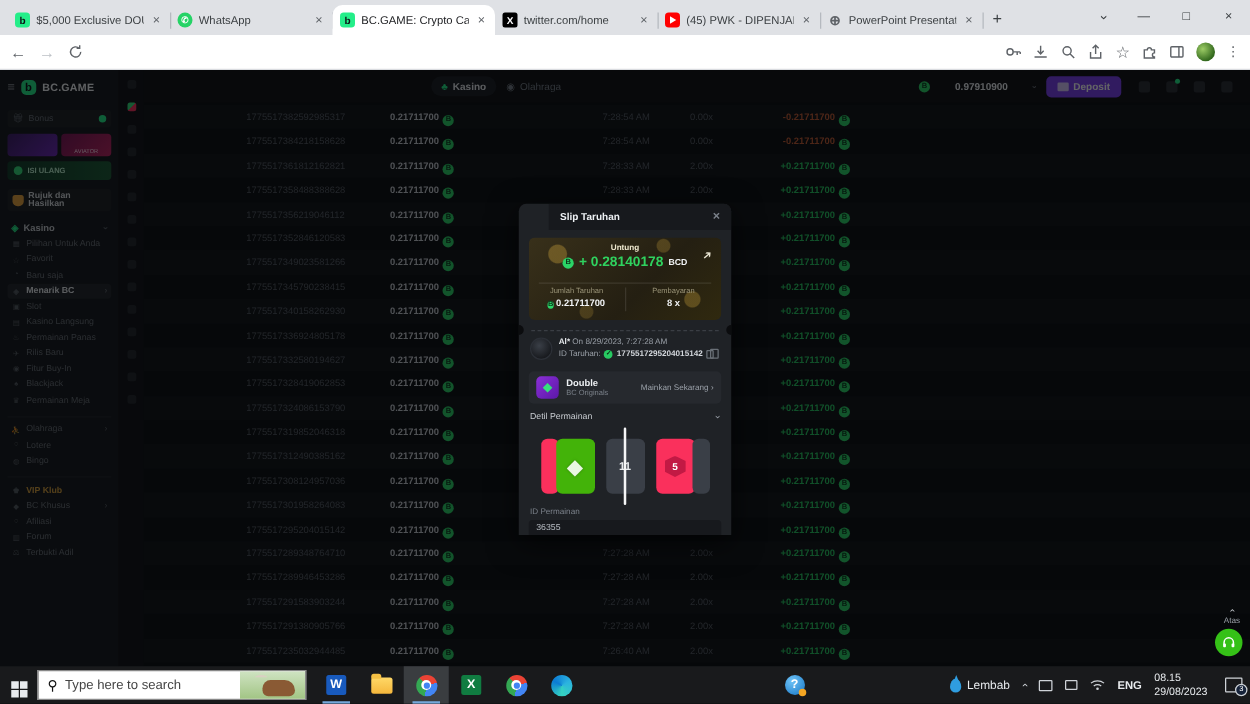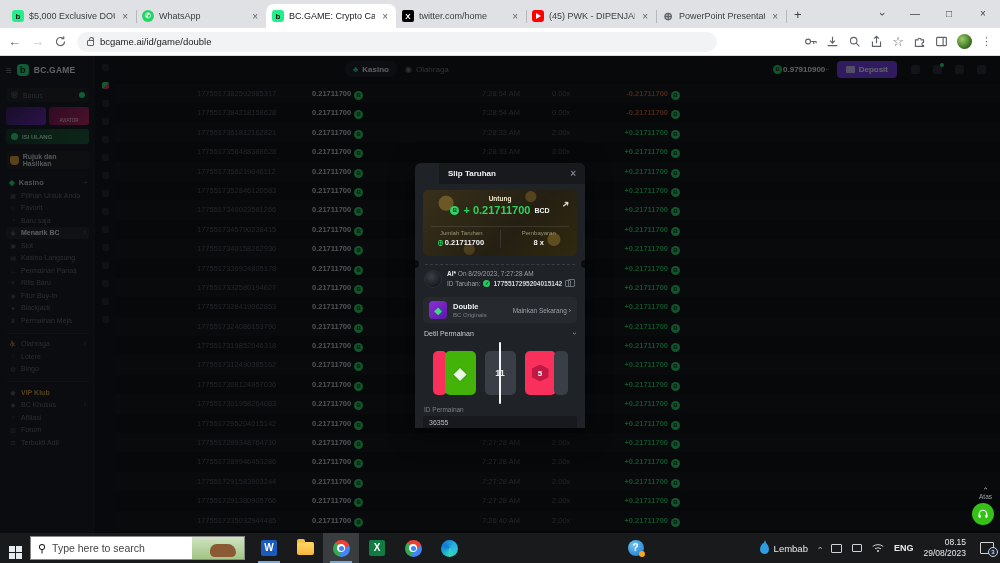--- a/index.html
+++ b/index.html
@@ -68,21 +68,21 @@
   .rail { position:absolute; left:95px; top:0; width:20px; height:477px; background:#101216; display:flex; flex-direction:column; align-items:center; padding-top:8px; gap:11px; }
   .rail .rdot { width:7px; height:7px; border-radius:2px; background:#24272c; }
   .rail .rdot.colored { background:linear-gradient(135deg,#35e07c 50%,#fa305c 50%); }
 
   .content { position:absolute; left:115px; top:0; right:0; height:477px; }
   .site-nav { position:absolute; left:0; right:0; top:0; height:26px; background:#101114; display:flex; align-items:center; gap:8px; padding:0 10px 0 230px; }
   .nav-pill { height:16px; background:#1c1e23; border-radius:8px; display:flex; align-items:center; gap:4px; padding:0 8px; color:#e8ebee; font-size:8px; font-weight:bold; }
   .nav-pill .clover { color:#24ee89; font-size:8px; }
   .nav-plain { color:#787f88; font-size:8px; display:flex; gap:4px; align-items:center; }
   .site-search { width:175px; height:16px; border:1px solid #2a2d33; border-radius:8px; display:flex; align-items:center; gap:5px; padding:0 7px; color:#4c5158; font-size:7.5px; }
-  .balance { margin-left:auto; display:flex; align-items:center; gap:1px; color:#eef1f4; font-size:8px; font-weight:bold; }
+  .balance { margin-left:auto; display:flex; align-items:center; gap:20px; color:#eef1f4; font-size:8px; font-weight:bold; }
   .coin { width:9px; height:9px; border-radius:50%; background:#2bd467; color:#0b3a1d; font-size:6px; font-weight:bold; text-align:center; line-height:9px; flex:none; }
   .bal-chev { color:#6a7077; font-size:7px; transform:rotate(90deg); }
   .deposit-btn { height:17px; background:#7b3ff2; border-radius:4px; color:#fff; font-size:8px; font-weight:bold; display:flex; align-items:center; gap:4px; padding:0 9px; }
   .wallet-ic { width:9px; height:7px; background:#d9c8ff; border-radius:1px; }
   .nav-icons { display:flex; gap:13px; margin-left:6px; margin-right:4px; }
   .nav-mini { width:9px; height:9px; border-radius:2px; background:#2a2d33; position:relative; }
   .nav-mini.green-dot:after { content:""; position:absolute; right:-2px; top:-2px; width:4px; height:4px; border-radius:50%; background:#24ee89; }
 
   .bet-table { position:absolute; left:0; right:0; top:28px; }
   .brow { position:relative; height:19.4px; font-size:7.5px; }
@@ -182,21 +182,21 @@
   .help-ic { width:16px; height:16px; border-radius:50%; background:radial-gradient(circle at 35% 30%,#6fc3f7,#1374c4); color:#fff; font-size:10px; font-weight:bold; text-align:center; line-height:16px; position:relative; margin-right:70px; }
   .help-ic:after { content:""; position:absolute; right:-1px; bottom:-1px; width:6px; height:6px; border-radius:50%; background:#f5a623; }
   .weather { display:flex; align-items:center; gap:5px; font-size:9.5px;padding-left:36px; }
   .droplet { width:9px; height:11px; background:#2f9de0; border-radius:50% 50% 50% 50%/60% 60% 40% 40%; position:relative; }
   .droplet:before { content:""; position:absolute; left:3px; top:-3px; border-left:2px solid transparent; border-right:2px solid transparent; border-bottom:5px solid #2f9de0; }
   .tray-chev { transform:rotate(-90deg); display:inline-block; font-size:9px; color:#cfd3d8; }
   .tray-ic { width:11px; height:9px; border:1px solid #cfd3d8; border-radius:1px; }
   .tray-ic.pen { width:10px; height:8px; }
   .wifi-svg { width:12px; height:10px; }
   .lang { font-size:9px; font-weight:bold; }
-  .clock { text-align:right; font-size:8.5px; line-height:1.25; }
+  .clock { font-size:8.5px; line-height:1.25; }
   .notif { position:relative; width:14px; height:12px; border:1px solid #cfd3d8; border-radius:1px; margin-left:4px; }
   .notif .badge { position:absolute; right:-5px; bottom:-4px; width:10px; height:10px; border-radius:50%; background:#16233a; border:1px solid #cfd3d8; color:#fff; font-size:6px; text-align:center; line-height:9px; }
 </style>
 </head>
 <body>
 
 <div class="tabstrip">
   <div class="tabs" id="tabs">
       <div class="tab">
         <span class="favicon fav-bc">b</span>
@@ -242,24 +242,20 @@
     <div class="win-btn">×</div>
   </div>
 </div>
 
 <div class="toolbar">
   <span class="nav-ic">←</span>
   <span class="nav-ic disabled">→</span>
   <svg class="tb-svg" viewBox="0 0 16 16">
       <path d="M13 8a5 5 0 1 1-1.5-3.5M12 1.5v3h-3"></path>
     </svg>
-  <div class="urlbar">
-    <span class="lock"></span>
-    <span class="url-text">bcgame.ai/id/game/double</span>
-  </div>
   <div class="toolbar-right">
     <svg class="tb-svg" viewBox="0 0 16 16">
         <circle cx="5" cy="8" r="3"></circle>
         <path d="M8 8h7M12 8v3M15 8v2"></path>
       </svg>
     <svg class="tb-svg" viewBox="0 0 16 16">
         <path d="M8 2v8M5 7l3 3 3-3M2 13h12"></path>
       </svg>
     <svg class="tb-svg" viewBox="0 0 16 16">
         <circle cx="7" cy="7" r="4"></circle>
@@ -613,21 +609,21 @@
 
   <div class="modal">
     <div class="modal-head">
       <span>Slip Taruhan</span>
       <span class="modal-close">×</span>
     </div>
     <div class="gold-card">
       <div class="untung">Untung</div>
       <div class="win-line">
         <span class="coin">B</span>
-        <span class="win-amt">+ 0.21711700</span>
+        <span class="win-amt">+ 0.28140178</span>
         <span class="win-cur">BCD</span>
       </div>
       <span class="share-ic">➔</span>
       <div class="gc-div"></div>
       <div class="gc-cols">
         <div class="gc-col">
           <div class="gc-label">Jumlah Taruhan</div>
           <div class="gc-value"><span class="coin">B</span> <span>0.21711700</span></div>
         </div>
         <div class="gc-col">

